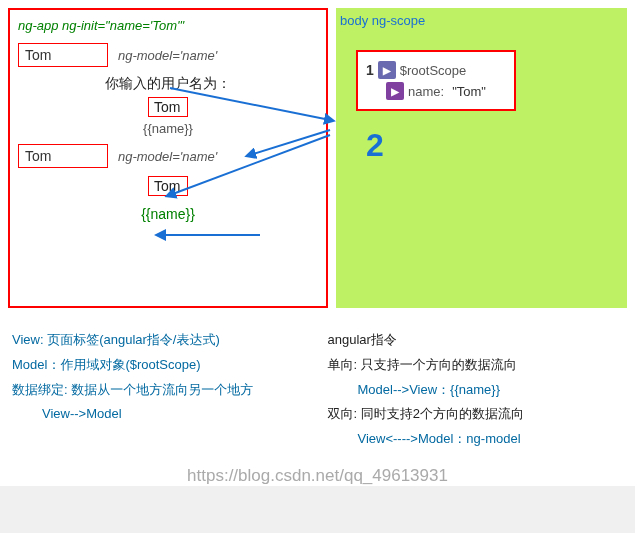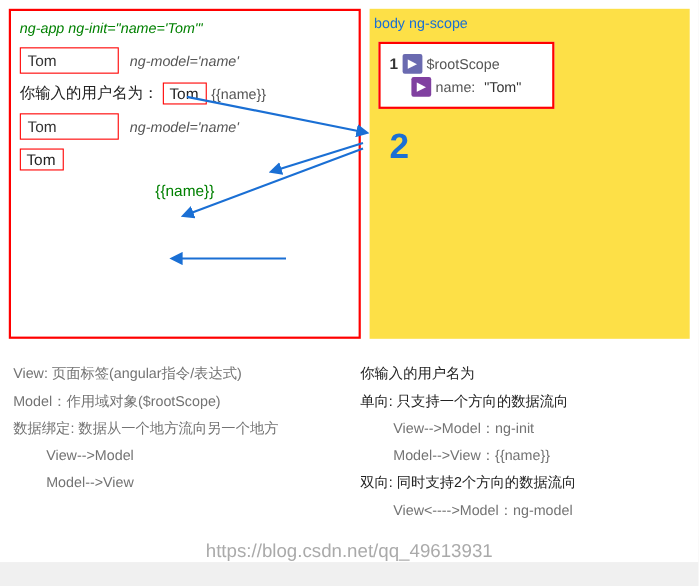--- a/index.html
+++ b/index.html
@@ -53,24 +53,25 @@
       color: #555;
       font-size: 13px;
       margin-left: 10px;
       font-style: italic;
       text-align: right;
     }
 
     .user-text {
       font-size: 14px;
       color: #222;
-      margin: 8px 0;
+      margin: 8px 12px;
       display: flex;
       align-items: center;
       gap: 4px;
+      flex-direction: column;
     }
 
     .inline-box {
       border: 1px solid red;
       padding: 1px 5px;
       font-size: 14px;
       min-width: 40px;
       display: inline-block;
     }
 
@@ -81,24 +82,24 @@
 
     .expression-green {
       color: green;
       font-size: 14px;
       text-align: center;
       margin-top: 10px;
     }
 
     .right-panel {
       flex: 1;
-      background: #fde047;
+      background: #bef264;
       min-height: 300px;
       margin: 8px 8px 8px 0;
-      padding: 8px;
+      padding: 20px;
       position: relative;
     }
 
     .scope-tree {
       background: #fff;
       border: 2px solid red;
       padding: 6px 8px;
       font-size: 13px;
       display: inline-block;
       min-width: 160px;
@@ -174,21 +175,21 @@
 
     .bottom-left {
       flex: 1;
     }
 
     .bottom-right {
       flex: 1;
     }
 
     .bottom-item {
-      color: #737373;
+      color: #0369a1;
       font-size: 13px;
       margin: 4px 0;
       line-height: 1.6;
     }
 
     .bottom-item-black {
       color: #222;
       font-size: 13px;
       margin: 4px 0;
       line-height: 1.6;
@@ -284,26 +285,24 @@
       </defs>
     </svg>
   </div>
 
   <div class="bottom-section">
     <div class="bottom-left">
       <div class="bottom-item">View: 页面标签(angular指令/表达式)</div>
       <div class="bottom-item">Model：作用域对象($rootScope)</div>
       <div class="bottom-item">数据绑定: 数据从一个地方流向另一个地方</div>
       <div class="bottom-item indent">View--&gt;Model</div>
-      <div class="bottom-item indent">Model--&gt;View</div>
     </div>
     <div class="bottom-right">
-      <div class="bottom-item-black">你输入的用户名为</div>
+      <div class="bottom-item-black">angular指令</div>
       <div class="bottom-item-black">单向: 只支持一个方向的数据流向</div>
-      <div class="bottom-item indent">View--&gt;Model：ng-init</div>
       <div class="bottom-item indent">Model--&gt;View：{{name}}</div>
       <div class="bottom-item-black">双向: 同时支持2个方向的数据流向</div>
       <div class="bottom-item indent">View&lt;----&gt;Model：ng-model</div>
     </div>
   </div>
 
   <div class="watermark">https://blog.csdn.net/qq_49613931</div>
 </div>
 
 </body></html>

